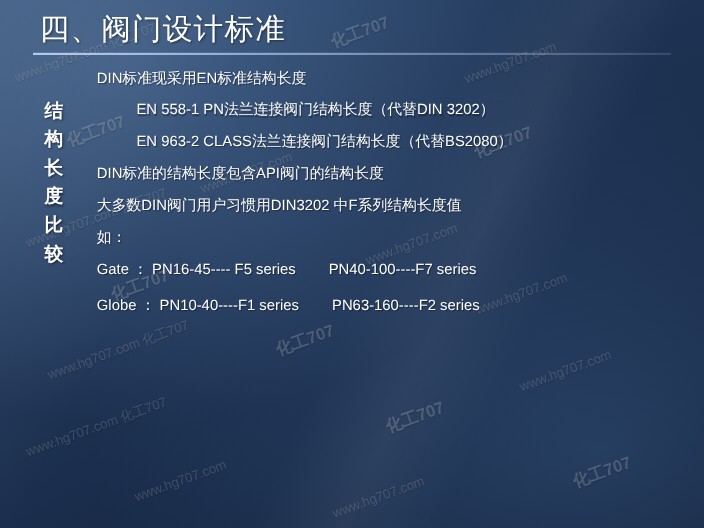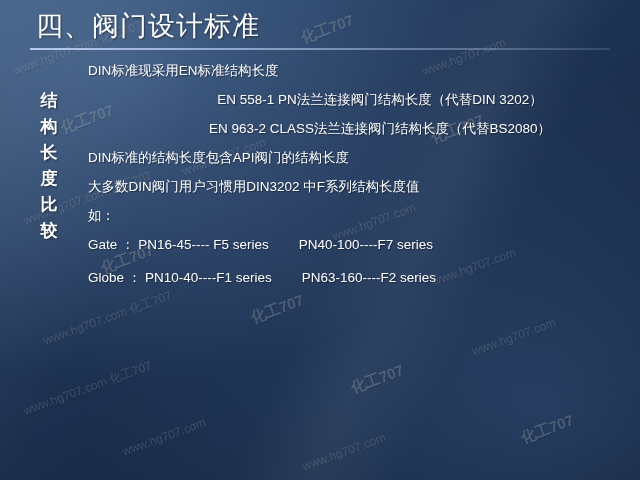--- a/index.html
+++ b/index.html
@@ -70,21 +70,21 @@
     width: 548px;
   }
   .line {
     color: #ffffff;
     font-size: 13.5px;
     line-height: 17px;
     margin-bottom: 12px;
     white-space: pre;
     text-shadow: 1px 1px 1px rgba(0,0,0,0.4);
   }
-  .line.indent1 { padding-left: 36px; text-align: center; }
+  .line.indent1 { padding-left: 36px; }
   .line.list { margin-bottom: 16px; }
   .watermarks {
     position: absolute;
     inset: 0;
     pointer-events: none;
     overflow: hidden;
   }
   .wm {
     position: absolute;
     color: rgba(255,255,255,0.16);

